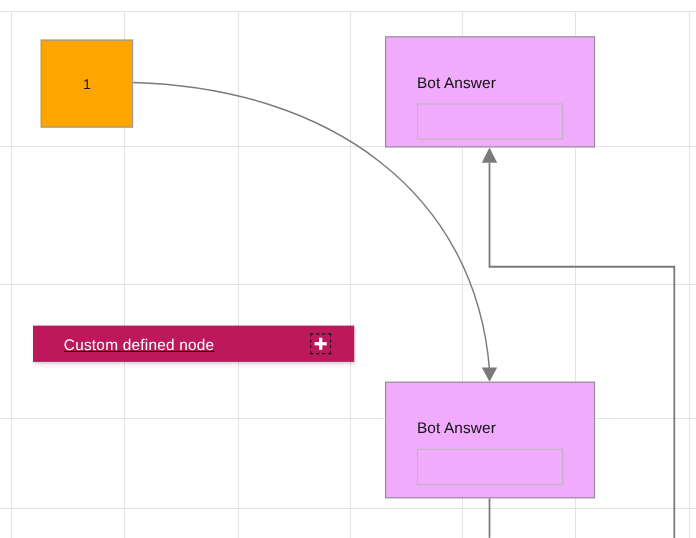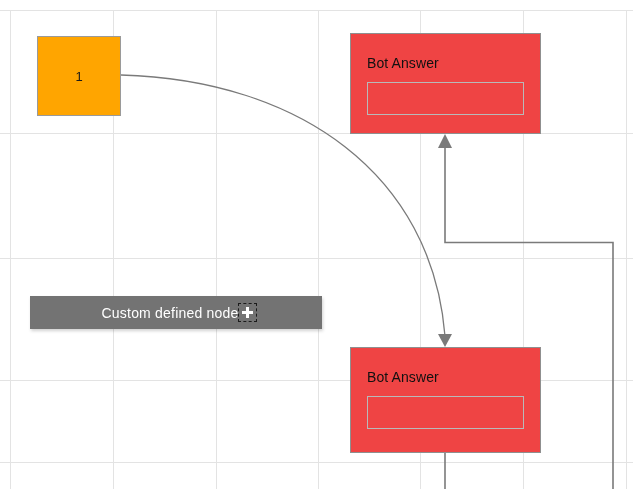--- a/index.html
+++ b/index.html
@@ -37,47 +37,48 @@
     display: flex;
     align-items: center;
     justify-content: center;
   }
   .node-square .num {
     font-size: 13px;
     color: #1a1a1a;
     line-height: 1;
   }
   .node-box {
-    background: #ef4444;
+    background: #f0abfc;
     border: 1px solid #8f8f8f;
-    padding: 0;
+    padding: 12px;
   }
   .node-box .node-title {
     font-size: 14px;
     color: #111111;
     padding: 22px 0 0 16px;
     line-height: 1.1;
     letter-spacing: 0.1px;
   }
   .node-box .node-field {
     margin: 11px 16px 0 16px;
     height: 33px;
     border: 1px solid #b9b9b9;
     box-sizing: border-box;
     background: transparent;
   }
   .palette-bar {
     position: absolute;
     z-index: 4;
     box-sizing: border-box;
-    background: #737373;
+    background: #be185d;
     display: flex;
     align-items: center;
-    justify-content: center;
+    justify-content: space-between;
     box-shadow: 1px 2px 3px rgba(0,0,0,0.18);
+    text-decoration: underline;
   }
   .palette-bar .palette-label {
     color: #ffffff;
     font-size: 14px;
     padding-left: 28px;
     line-height: 1;
     letter-spacing: 0.2px;
   }
   .add-btn {
     width: 19px;

